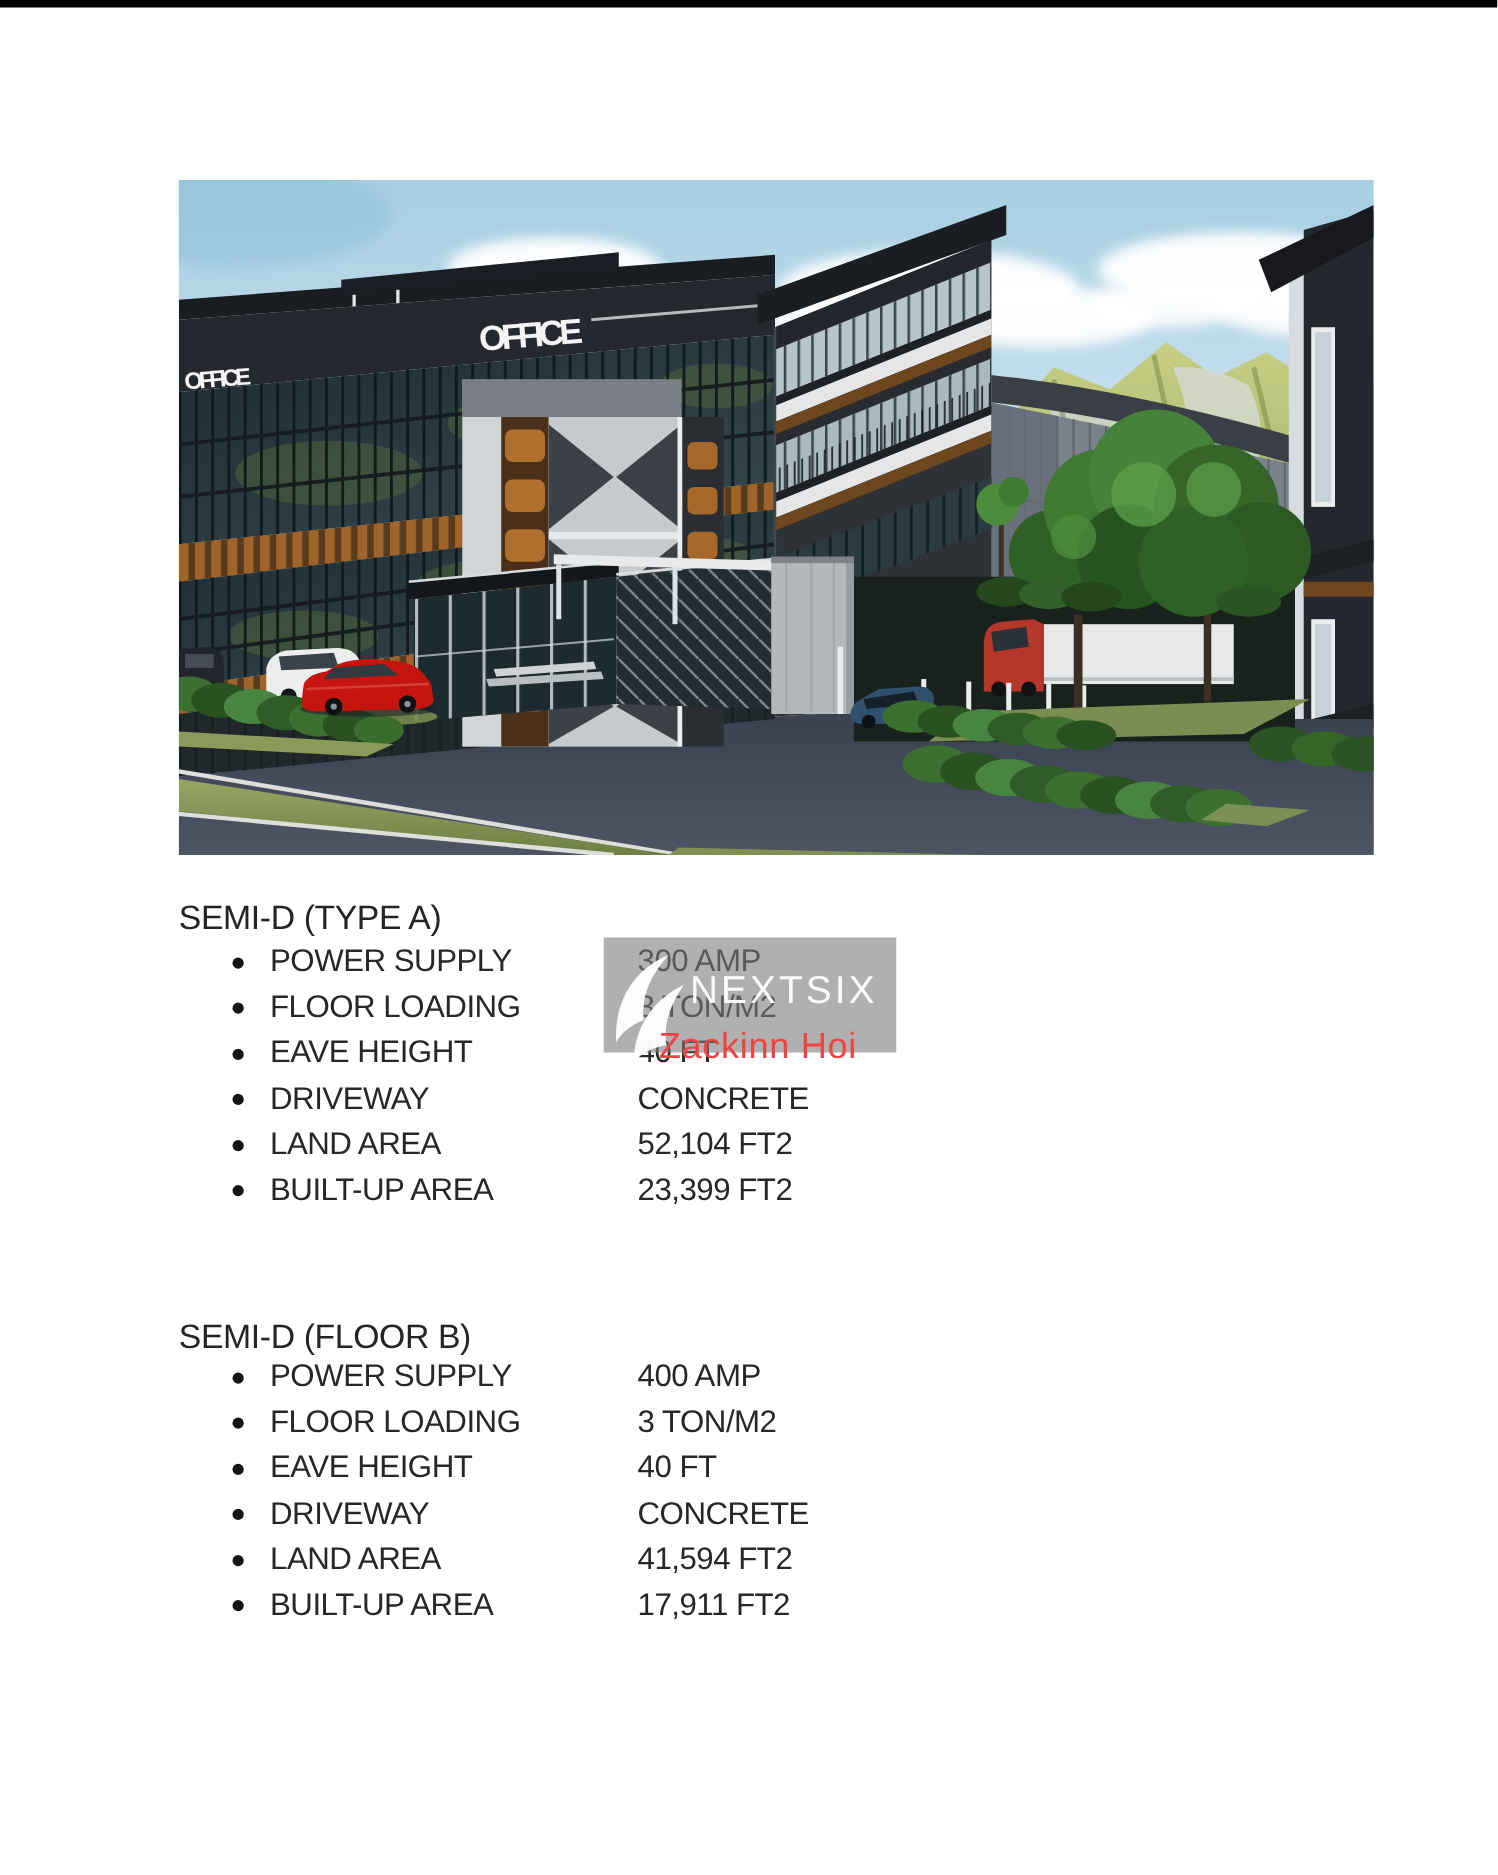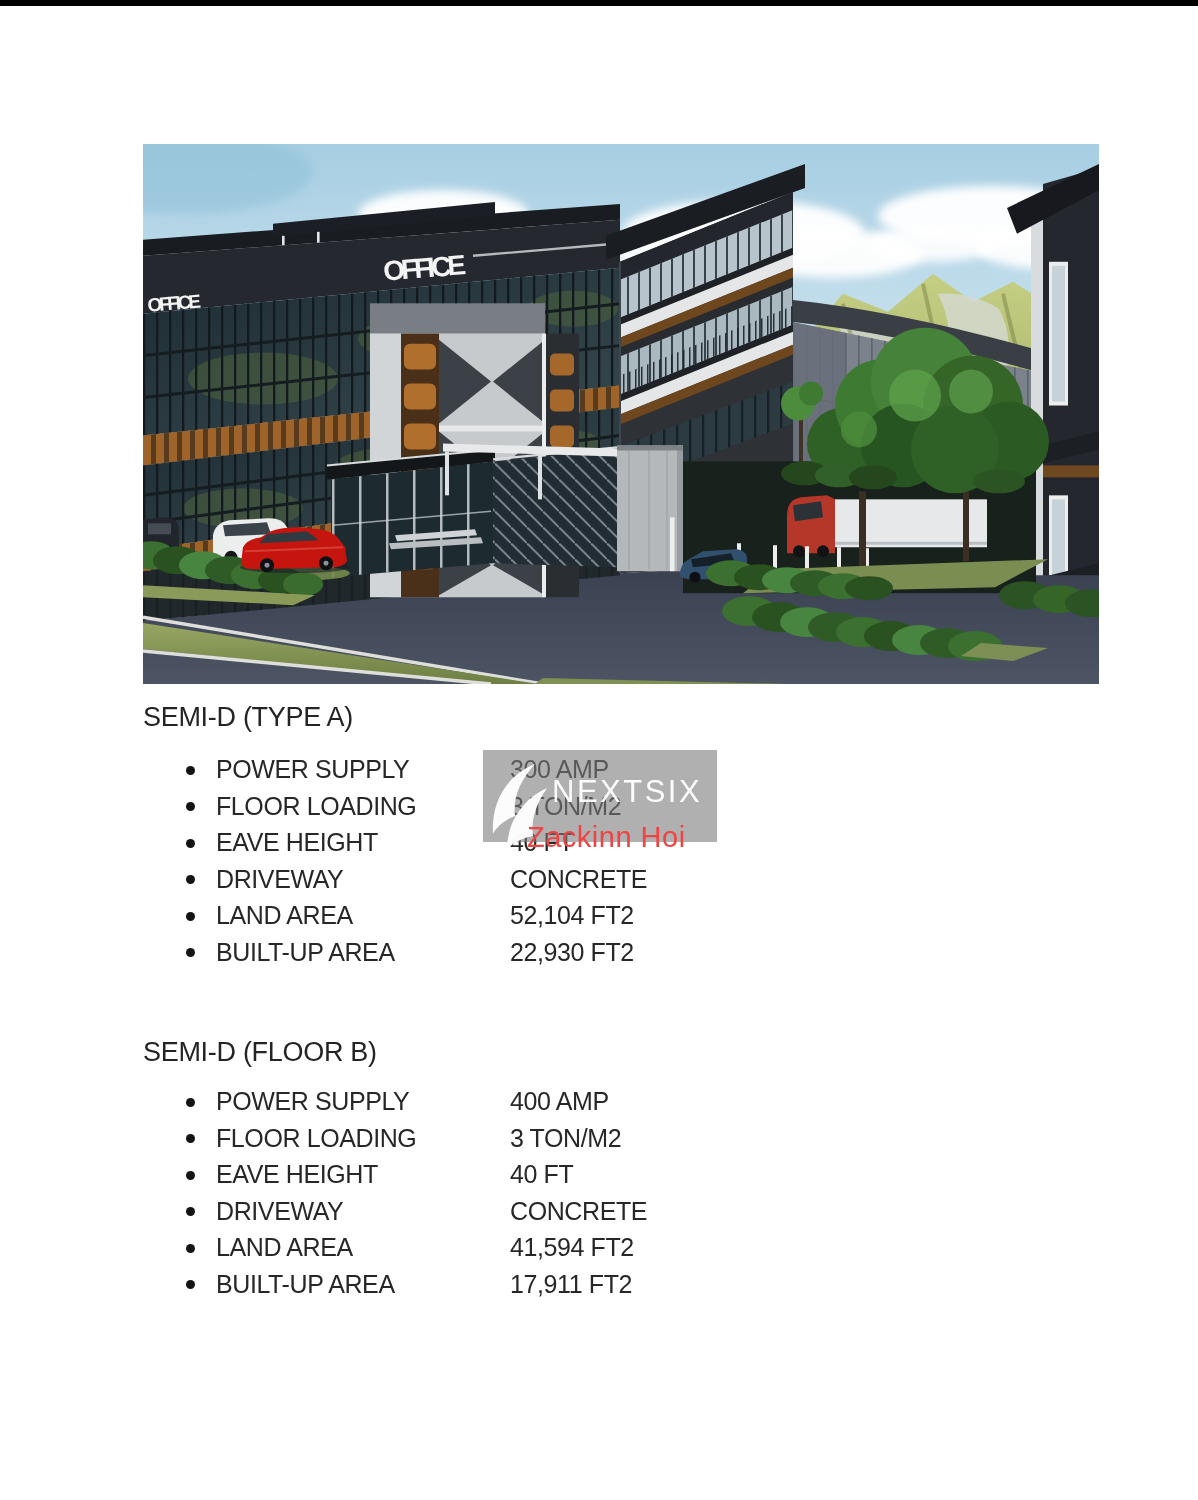--- a/index.html
+++ b/index.html
@@ -9,20 +9,21 @@
   }
   .topbar{position:absolute;left:0;top:0;width:1198px;height:6px;background:#000;}
   .photo{
     position:absolute;left:143px;top:144px;width:956px;height:540px;overflow:hidden;
     background:#cfe3ee;
   }
   .photo svg{display:block;width:956px;height:540px;}
   .heading{
     position:absolute;left:143px;font-size:27px;letter-spacing:-0.3px;color:#242424;
     white-space:nowrap;
+    margin-top:17px;
   }
   .heading-a{top:702px;}
   .heading-b{top:1037px;}
   .spec-list{position:absolute;left:143px;width:640px;}
   .spec-list-a{top:752px;}
   .spec-list-b{top:1084px;}
   .spec-row{position:relative;height:36.5px;}
   .bullet{
     position:absolute;left:43px;top:50%;margin-top:-4.5px;width:9px;height:9px;
     border-radius:50%;background:#141414;
@@ -420,21 +421,21 @@
     <span class="spec-value">CONCRETE</span>
   </div>
   <div class="spec-row">
     <span class="bullet"></span>
     <span class="spec-label">LAND AREA</span>
     <span class="spec-value">52,104 FT2</span>
   </div>
   <div class="spec-row">
     <span class="bullet"></span>
     <span class="spec-label">BUILT-UP AREA</span>
-    <span class="spec-value">22,930 FT2</span>
+    <span class="spec-value">23,399 FT2</span>
   </div>
 </div>
 
 <div class="watermark">
   <svg class="wm-logo" viewBox="0 0 62 90">
     <path d="M2,72 C0,42 14,14 44,2 C28,20 22,36 24,54 C14,58 6,64 2,72 Z" fill="#ffffff" opacity="0.96"></path>
     <path d="M16,88 C16,62 30,38 56,26 C44,44 40,58 42,74 C32,76 22,80 16,88 Z" fill="#ffffff" opacity="0.96"></path>
   </svg>
   <div class="wm-brand">NEXTSIX</div>
   <div class="wm-user">Zackinn Hoi</div>

